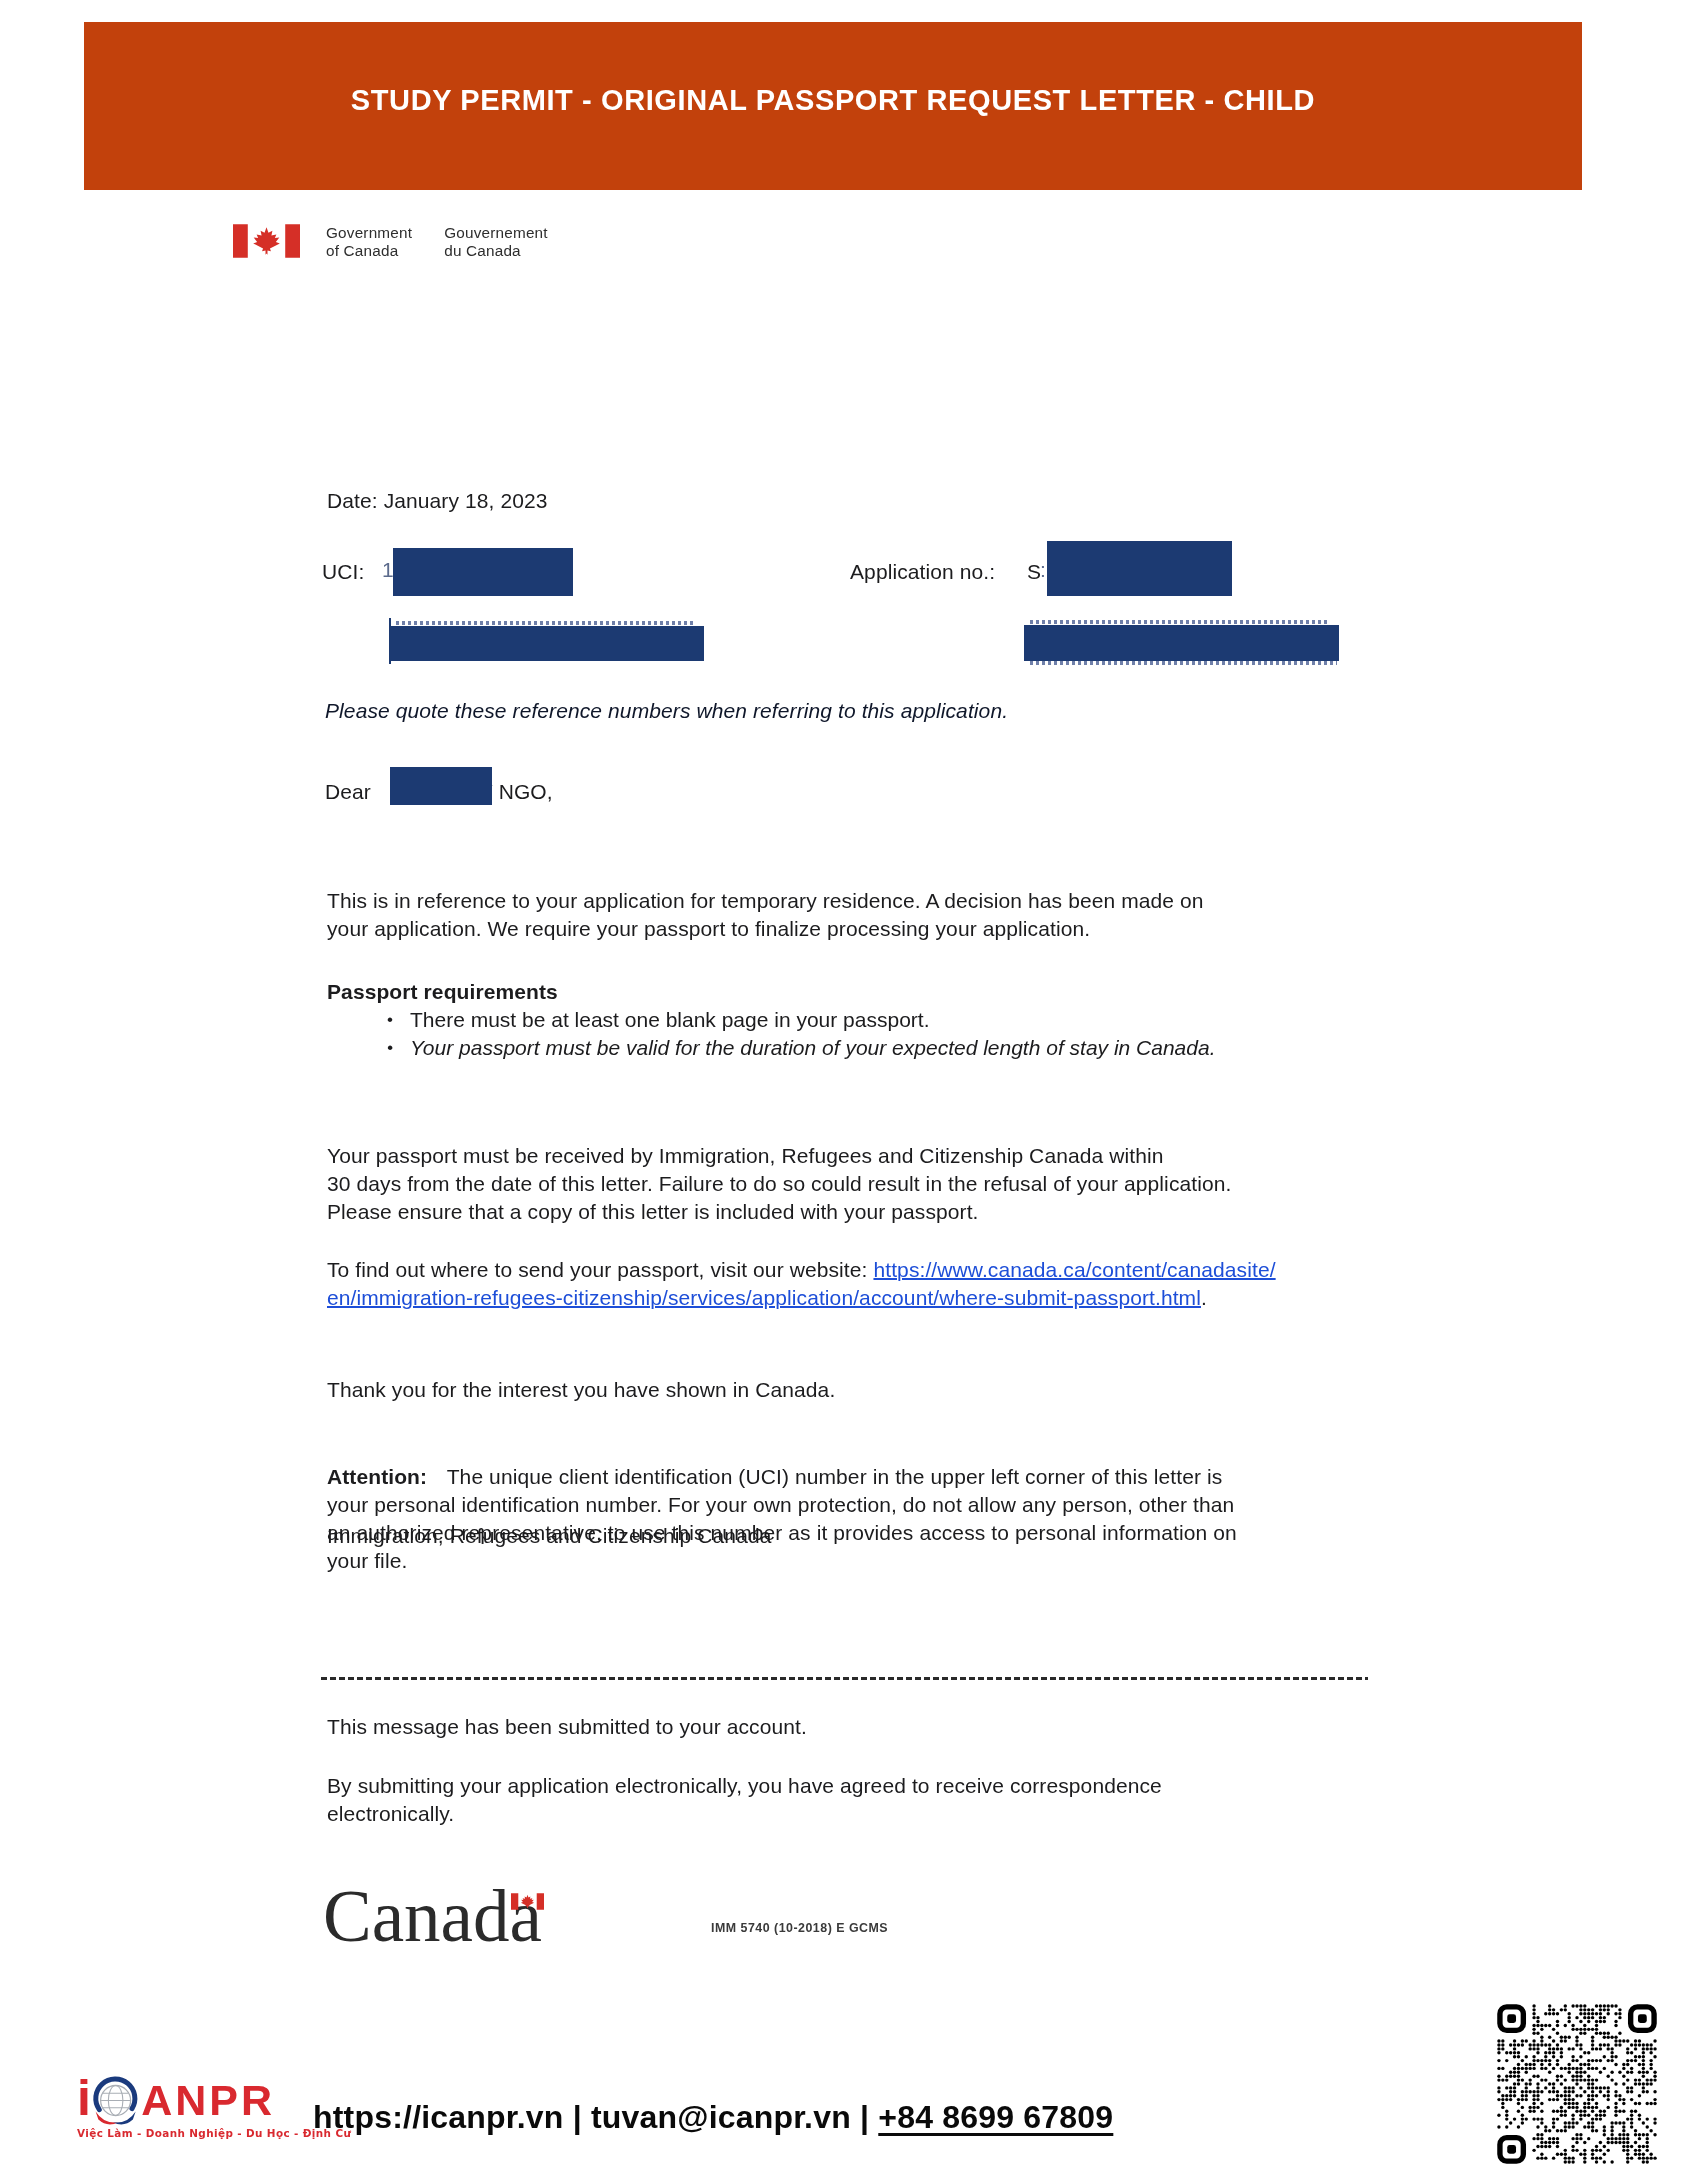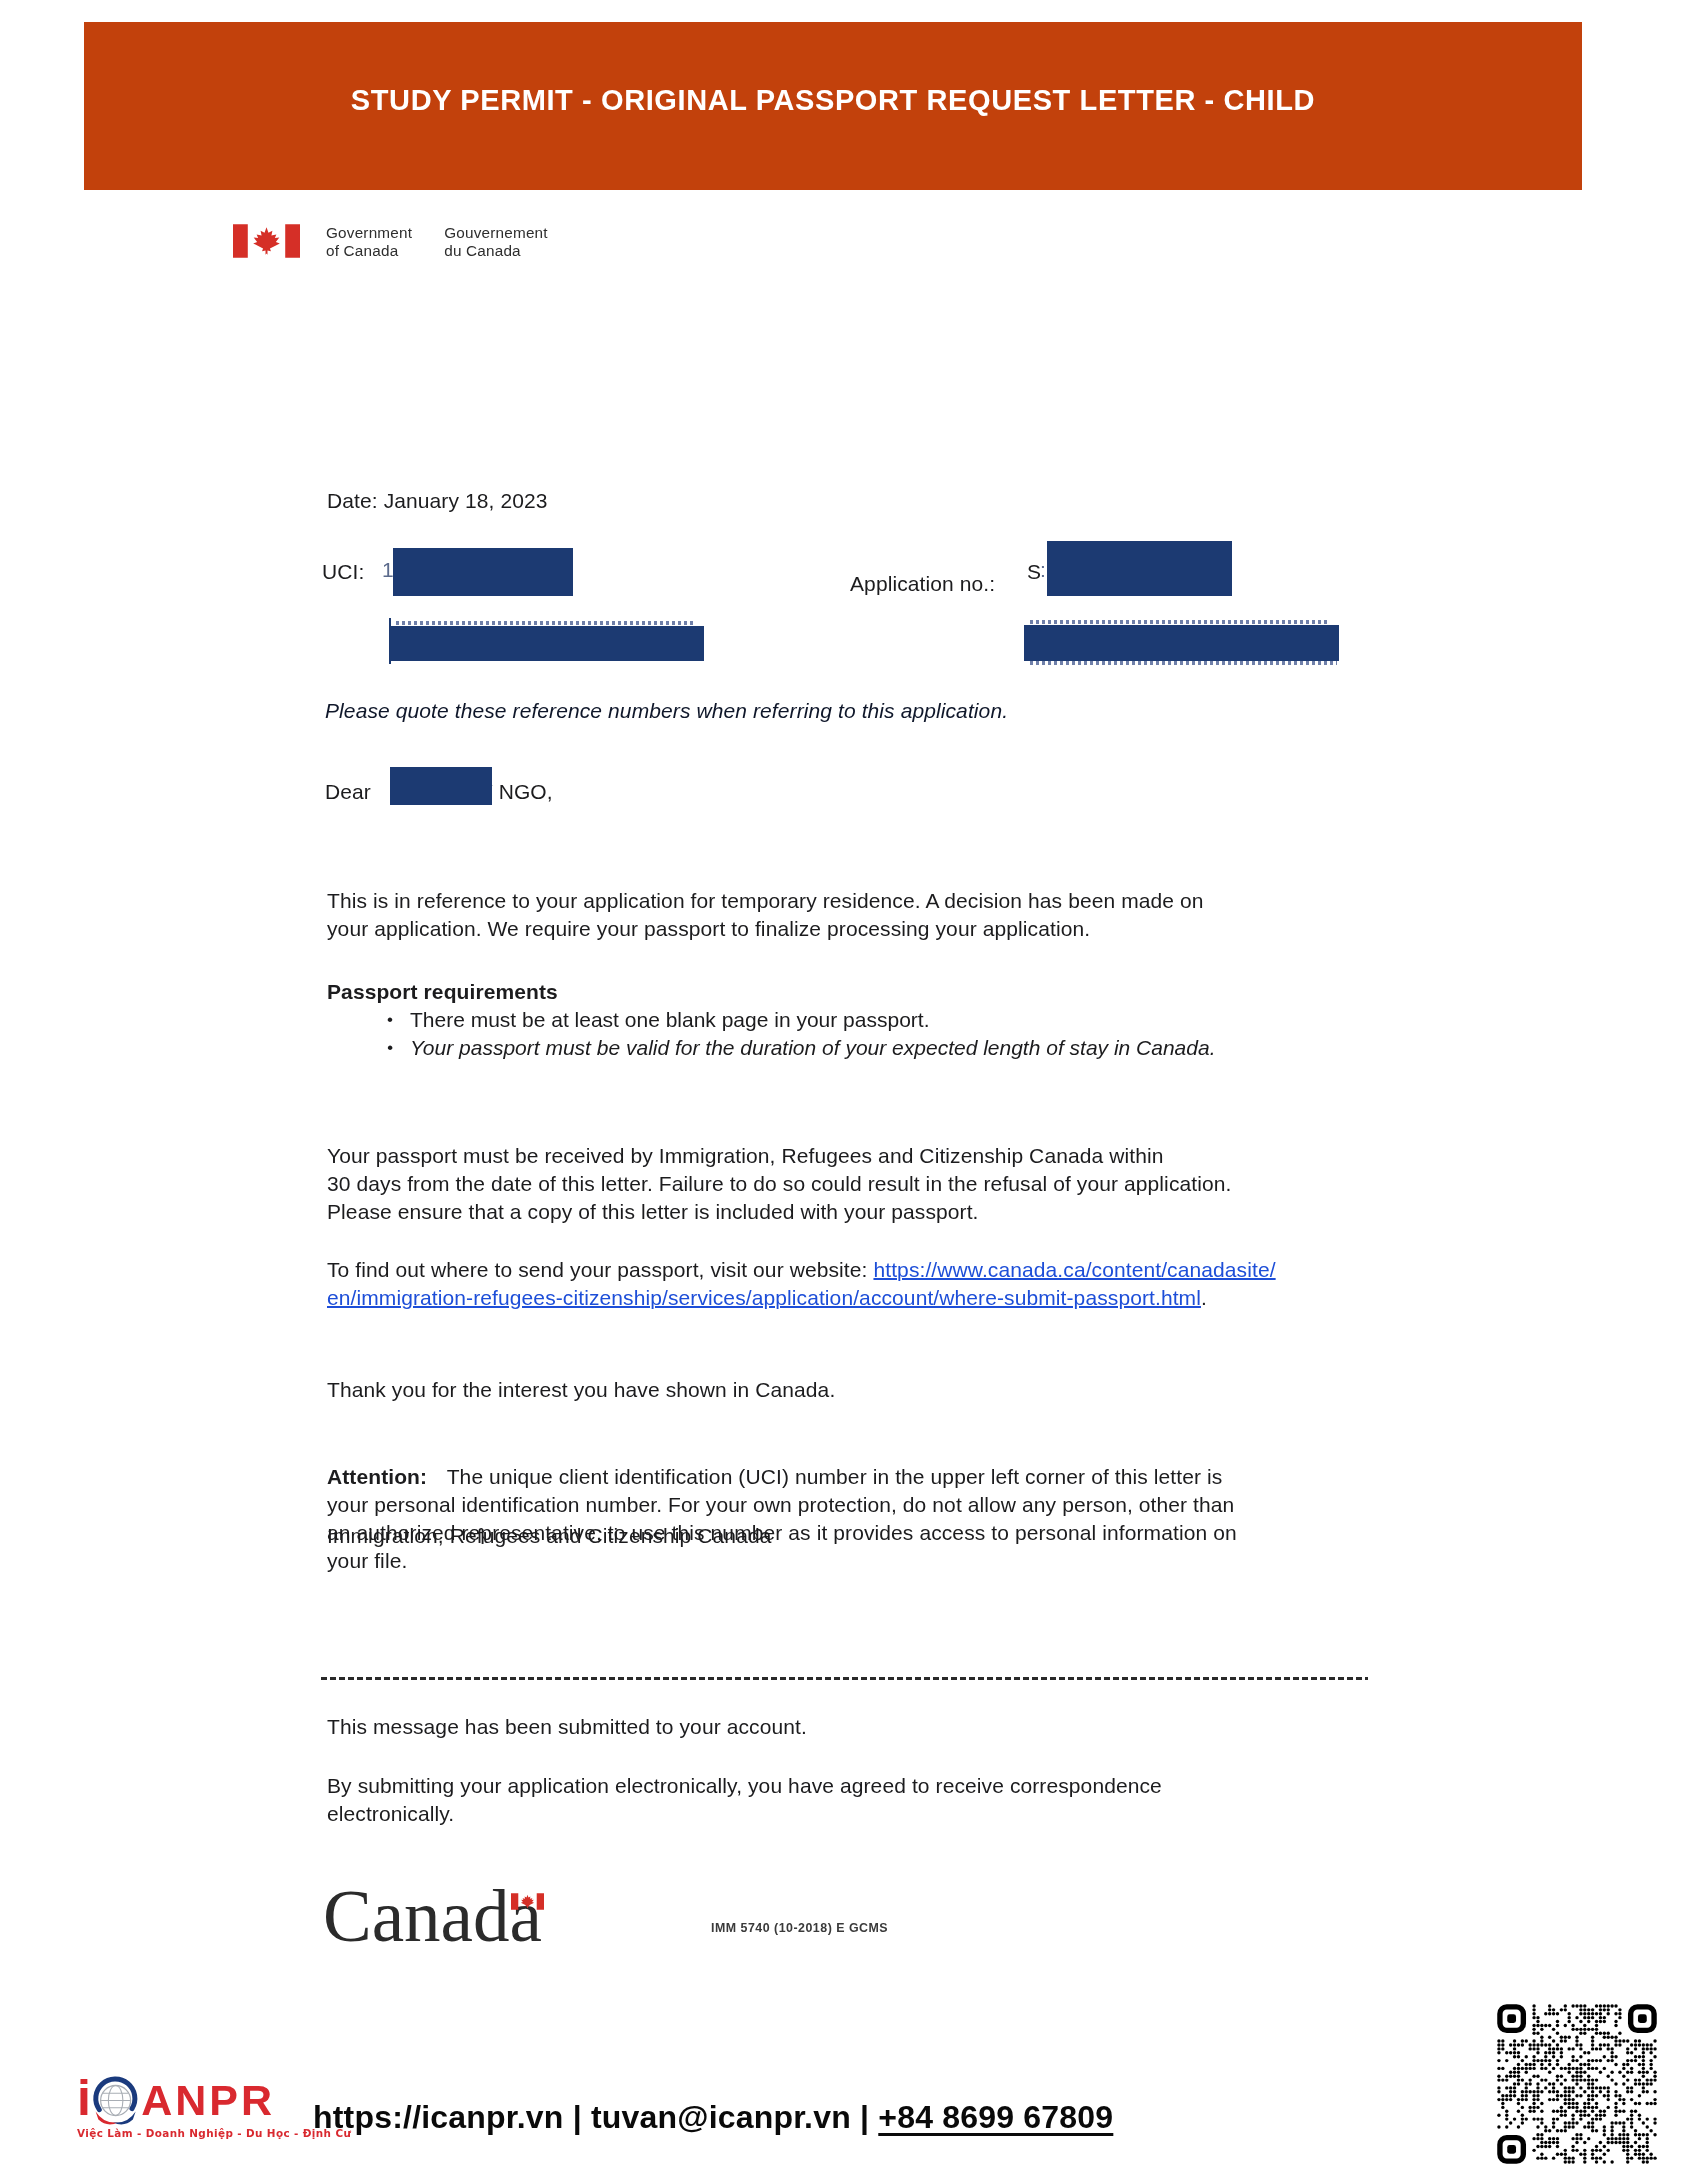--- a/index.html
+++ b/index.html
@@ -97,21 +97,21 @@
     <div class="gov-col fr">Gouvernement
 du Canada</div>
   </div>
 
   <div class="t" style="left:327px; top:487px;">Date:  January 18, 2023</div>
 
   <div class="t" style="left:322px; top:558px;">UCI:</div>
   <span class="remnant-char" style="left:382px; top:558px;">1</span>
   <div class="redact" style="left:393px; top:548px; width:180px; height:48px;"></div>
 
-  <div class="t" style="left:850px; top:570px;">Application no.:</div>
+  <div class="t" style="left:850px; top:558px;">Application no.:</div>
   <div class="t" style="left:1027px; top:558px;">S</div>
   <span class="remnant-char" style="left:1040px; top:558px;">:</span>
   <div class="redact" style="left:1047px; top:541px; width:185px; height:55px;"></div>
 
   <div class="vline-remnant" style="left:389px; top:618px; height:46px;"></div>
   <div class="remnant-strip" style="left:396px; top:621px; width:297px;"></div>
   <div class="redact" style="left:390px; top:626px; width:314px; height:35px;"></div>
   <div class="remnant-strip" style="left:1030px; top:620px; width:297px;"></div>
   <div class="redact" style="left:1024px; top:625px; width:315px; height:36px;"></div>
   <div class="remnant-strip" style="left:1030px; top:661px; width:307px;"></div>

